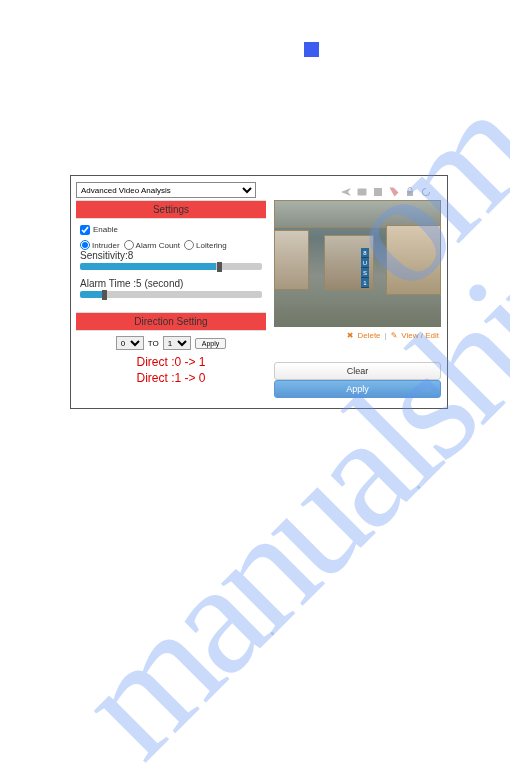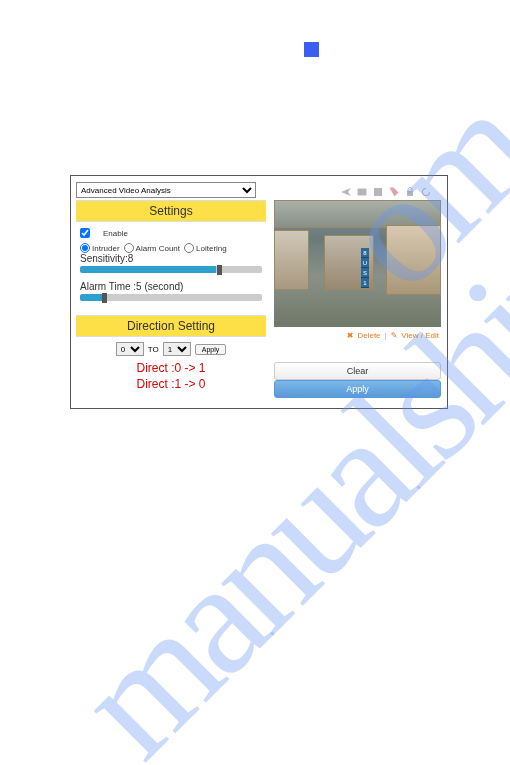--- a/index.html
+++ b/index.html
@@ -69,34 +69,34 @@
   }
   .content {
     display: flex;
     padding: 0 5px;
     gap: 8px;
   }
   .left-panel {
     width: 190px;
   }
   .section-header {
-    background: #fde047;
+    background: #ef4444;
     text-align: center;
-    font-size: 12px;
+    font-size: 10px;
     padding: 3px 8px;
     border-top: 1px solid #ddd;
     border-bottom: 1px solid #ddd;
     color: #333;
   }
   .section-body {
     padding: 6px 4px;
     font-size: 8px;
     color: #333;
   }
-  .check-row { display: flex; align-items: center; gap: 13px; margin-bottom: 5px; }
+  .check-row { display: flex; align-items: flex-start; gap: 3px; margin-bottom: 5px; }
   .radio-row { display: flex; align-items: center; gap: 4px; margin-bottom: 0; flex-wrap: wrap; }
   .radio-row label { display: flex; align-items: center; gap: 2px; font-size: 8px; }
   input[type=checkbox], input[type=radio] { width: 10px; height: 10px; margin: 0; }
   .slider-label { font-size: 10px; color: #333; margin-bottom: 2px; }
   .slider {
     width: 100%;
     height: 7px;
     background: linear-gradient(to right, #2da0d0 0%, #2da0d0 75%, #ccc 75%, #ccc 100%);
     position: relative;
     margin-bottom: 8px;

